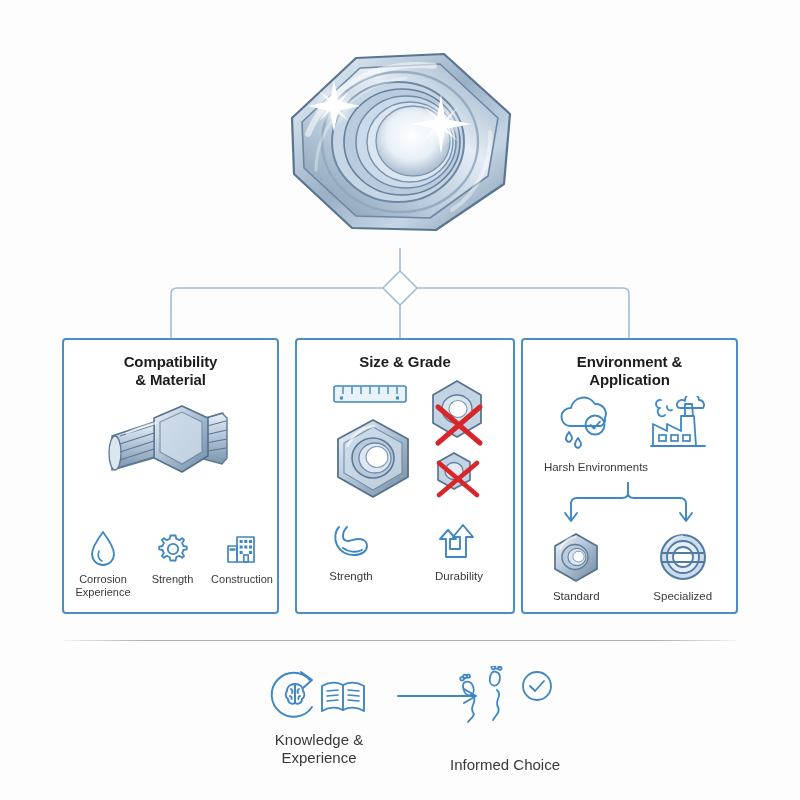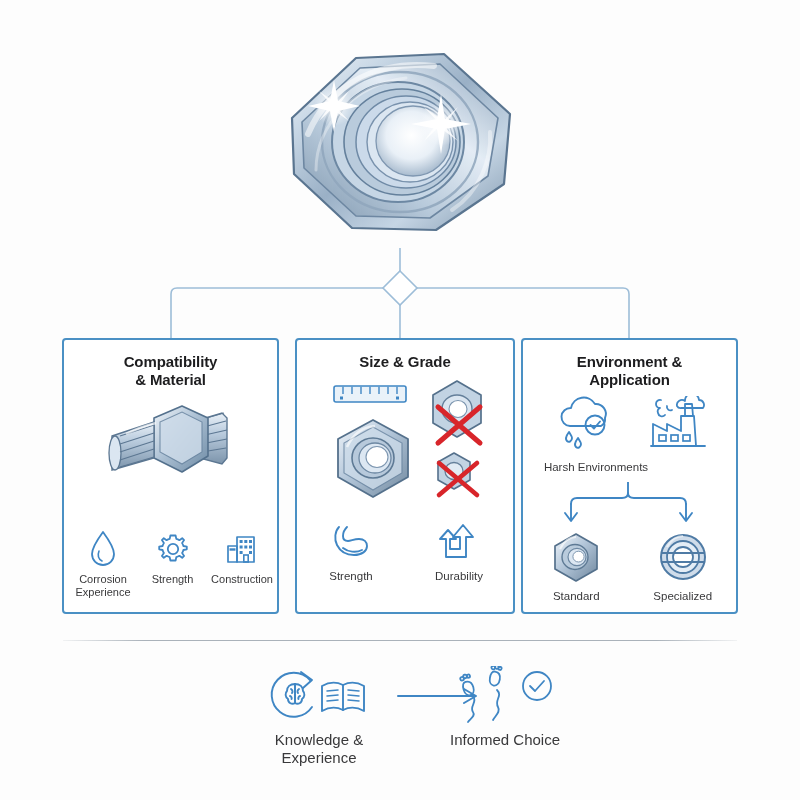--- a/index.html
+++ b/index.html
@@ -87,21 +87,21 @@
   
   .divider{
     position:absolute;left:63px;top:640px;width:674px;height:1px;
     background:linear-gradient(to right,rgba(170,178,186,.15),#aab2ba 12%,#aab2ba 88%,rgba(170,178,186,.15));
   }
 
   
   .footer{position:absolute;left:0;top:664px;width:800px;height:110px;}
   .footer .fgroup{position:absolute;display:flex;flex-direction:column;align-items:center;}
   .footer .fg-left{left:244px;top:0;width:150px;}
-  .footer .fg-right{left:430px;top:0;width:150px;}
+  .footer .fg-right{left:430px;top:0;width:150px;gap:25px;}
   .footer .ficons{height:62px;display:flex;align-items:center;justify-content:center;}
   .footer .caption{margin-top:5px;font-size:15px;}
   .footer .arrow{position:absolute;left:396px;top:22px;}
 </style>
 </head>
 <body>
 
 <div class="stage">
 
   <div class="hero">

